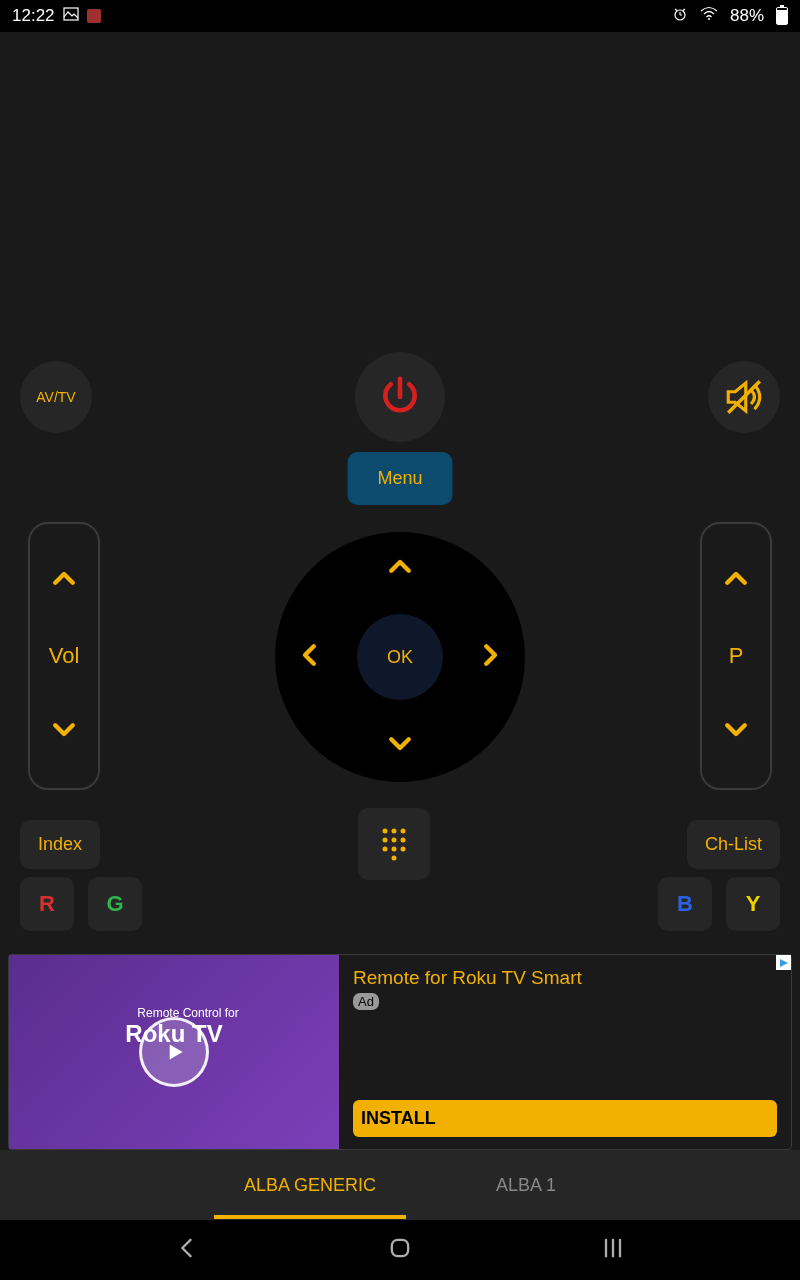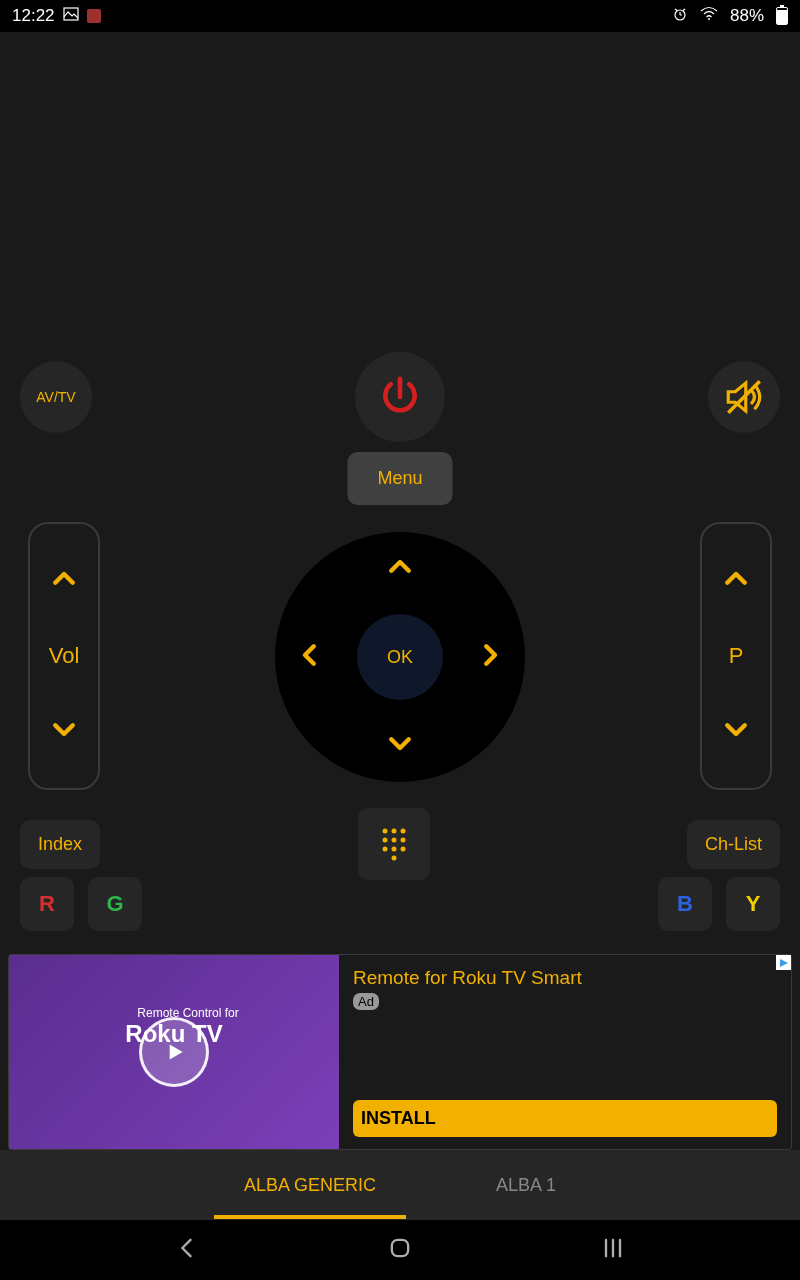--- a/index.html
+++ b/index.html
@@ -64,21 +64,21 @@
     display: flex;
     align-items: center;
     justify-content: center;
     cursor: pointer;
   }
   .menu-btn {
     position: absolute;
     top: 420px;
     left: 50%;
     transform: translateX(-50%);
-    background: #404040;
+    background: #0c4a6e;
     border-radius: 10px;
     padding: 16px 30px;
     color: #f2b100;
     font-size: 18px;
     cursor: pointer;
   }
   .vol-rocker, .prog-rocker {
     position: absolute;
     width: 72px;
     height: 268px;

